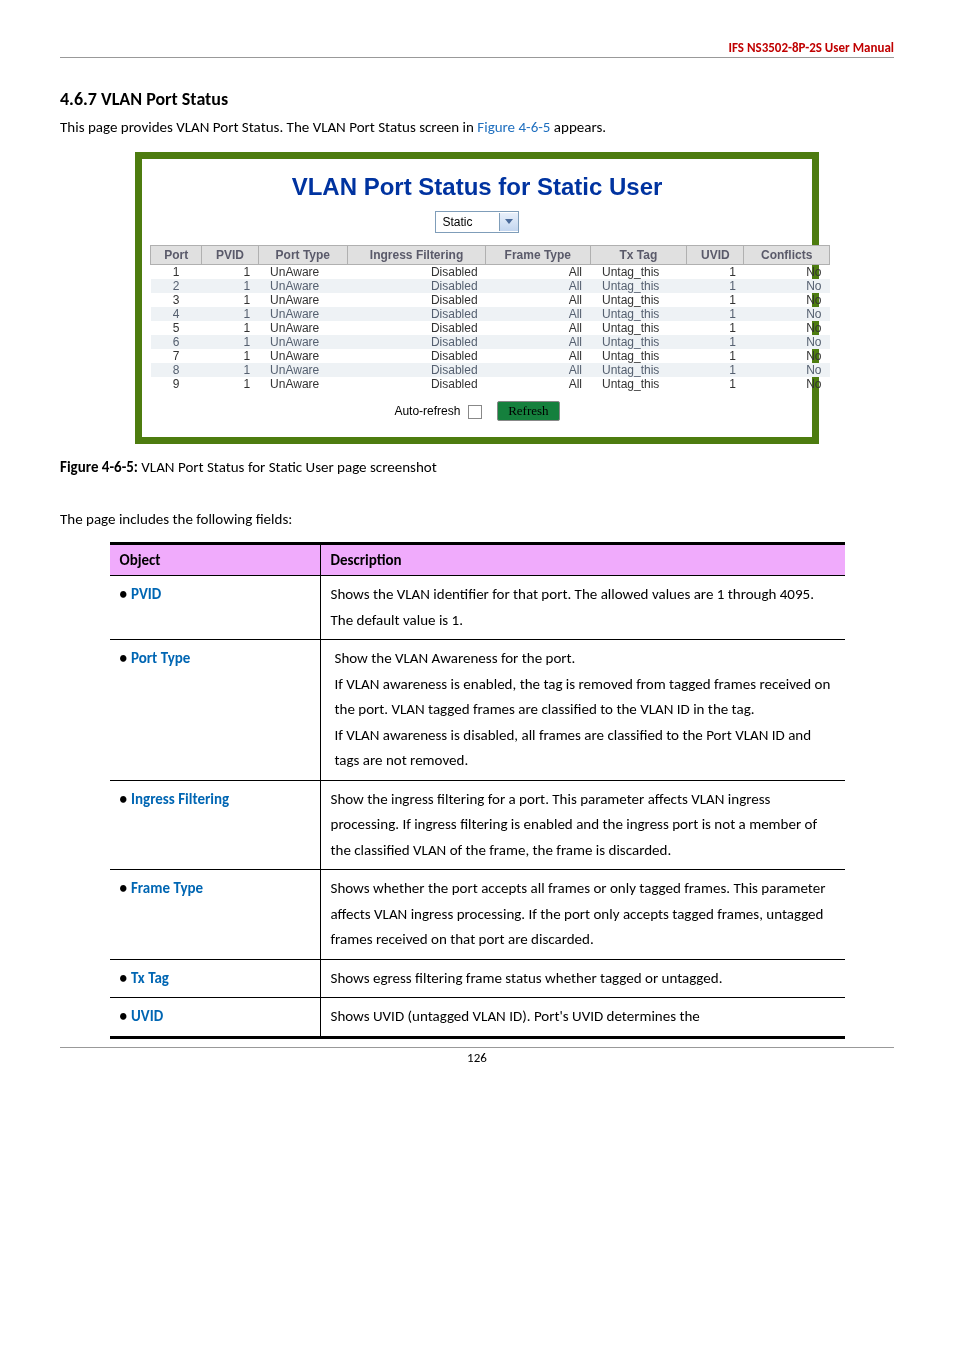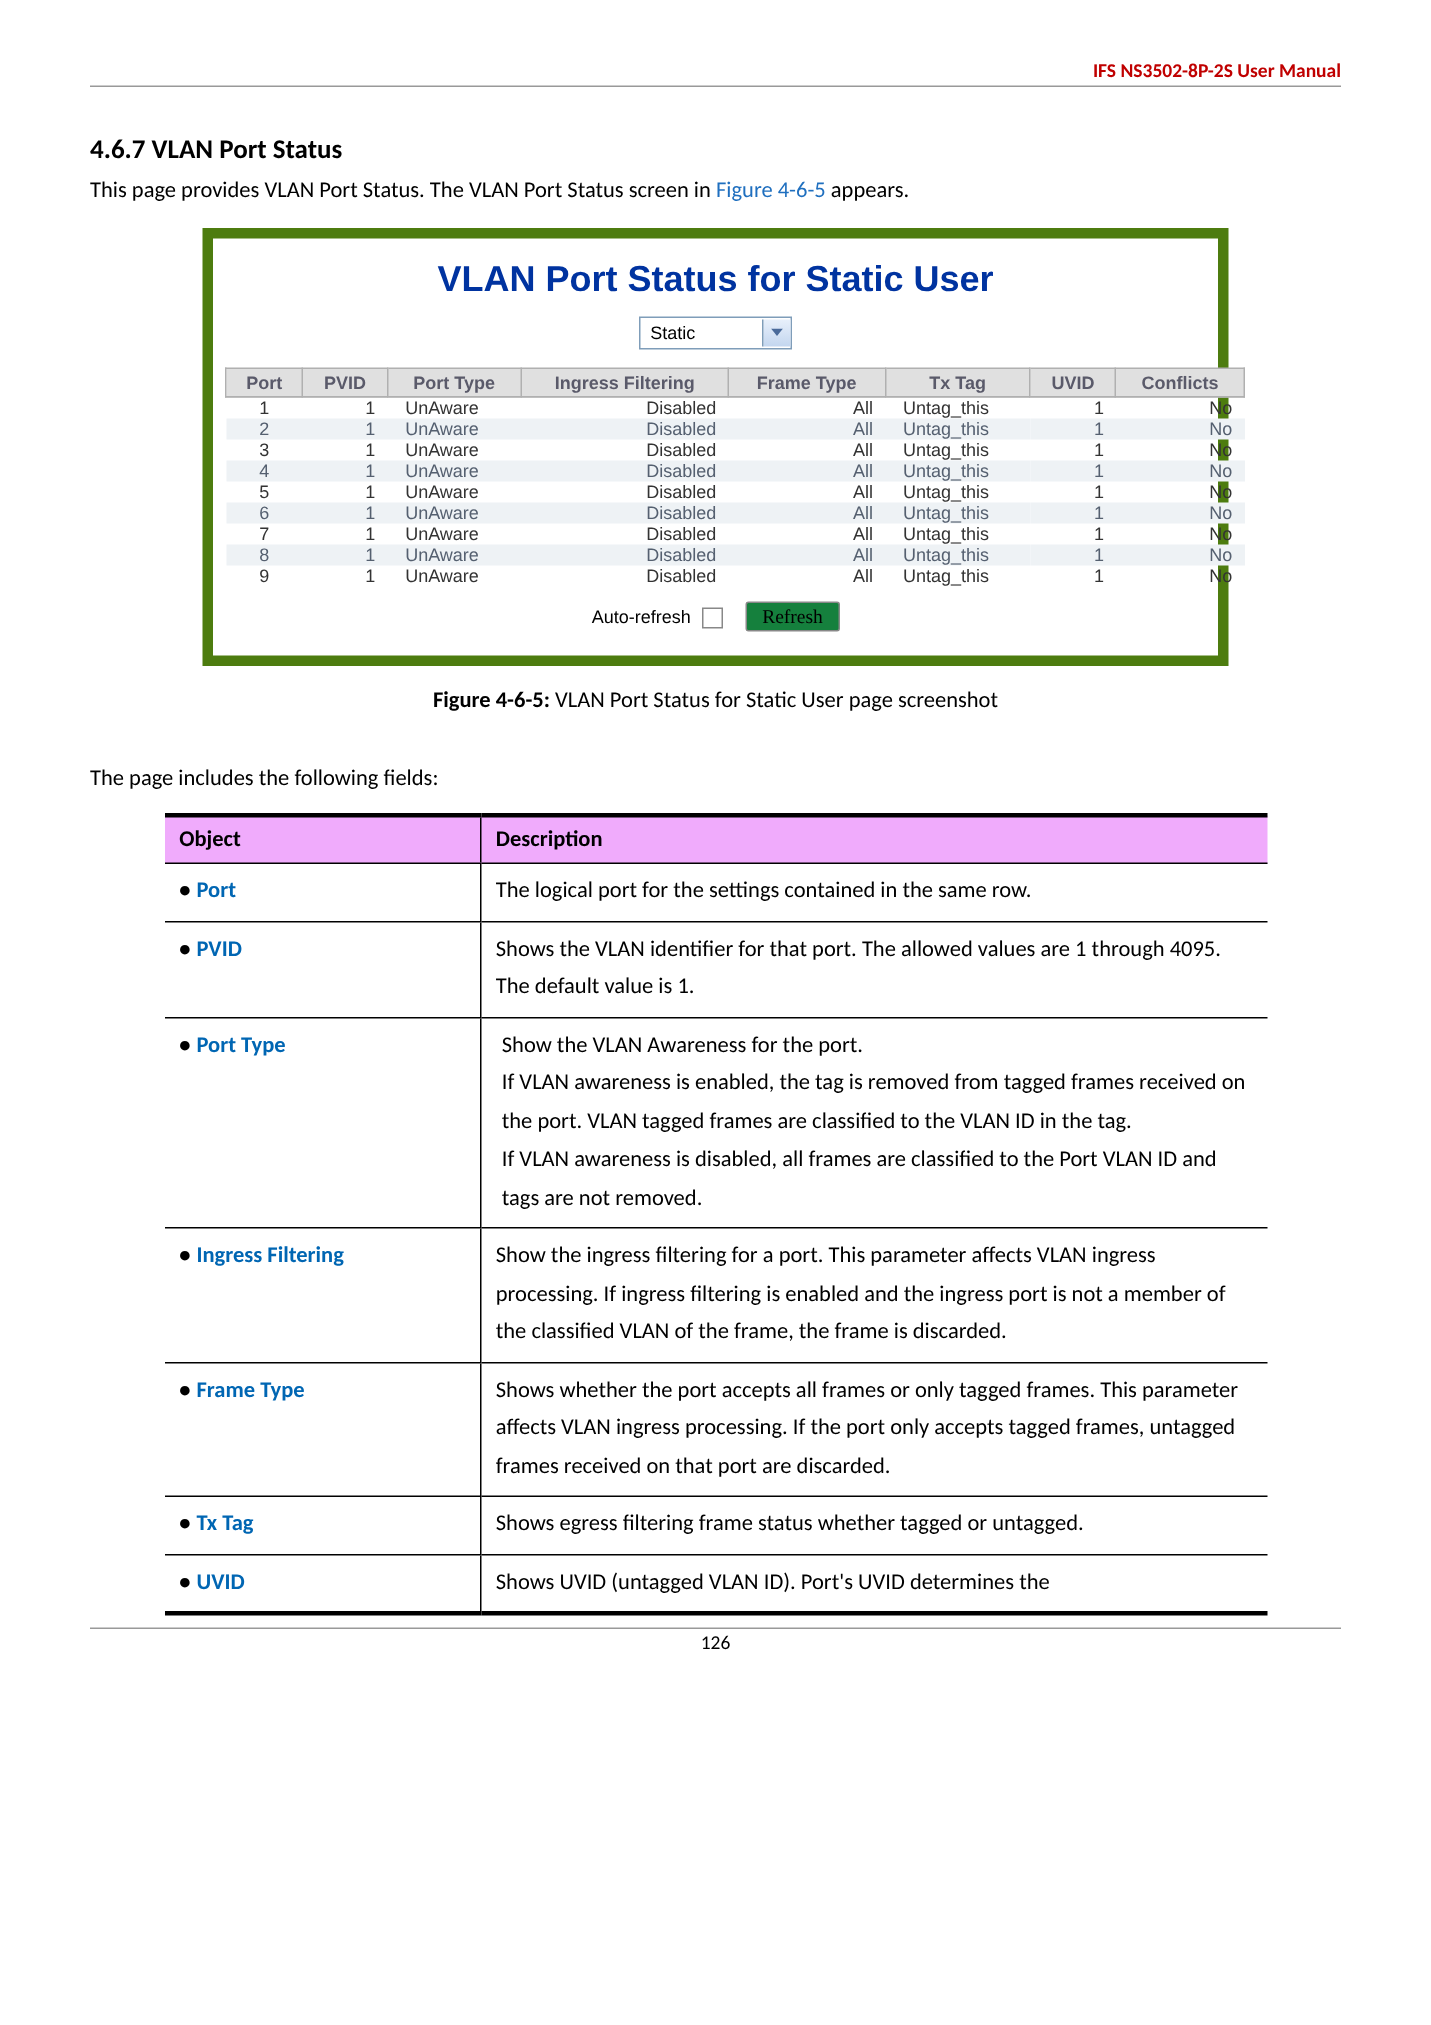--- a/index.html
+++ b/index.html
@@ -54,21 +54,21 @@
   .select-ctrl {
     display: inline-flex;
     align-items: center;
     border: 1px solid #7f9db9;
     background: #fff;
     font-family: Tahoma, Arial, sans-serif;
     font-size: 12px;
     height: 20px;
   }
   .select-ctrl .sel-text {
-    padding: 0 44px 0 6px;
+    padding: 0 26px 0 6px;
   }
   .select-ctrl .sel-btn {
     width: 18px;
     height: 18px;
     background: linear-gradient(#e8f0fb,#c3d6ef);
     border-left: 1px solid #7f9db9;
     display: flex;
     align-items: center;
     justify-content: center;
   }
@@ -115,21 +115,21 @@
     border: 1px solid #888;
     background: #15803d;
     padding: 1px 10px;
     font-family: "Times New Roman", serif;
     font-size: 13px;
     margin-left: 12px;
     border-radius: 2px;
   }
 
   .caption {
-    text-align: center;
+    text-align: left;
     font-size: 15px;
     margin: 14px 0 34px 0;
   }
 
   .fields-intro {
     font-size: 15px;
     margin-bottom: 14px;
   }
 
   table.fields {
@@ -315,24 +315,20 @@
 
 <table class="fields">
   <thead>
     <tr>
       <th style="width:190px">Object</th>
       <th>Description</th>
     </tr>
   </thead>
   <tbody id="fields-body">
       <tr>
-        <td><span class="bullet">•</span><span class="obj-label">Port</span></td>
-        <td style="white-space: pre-line;">The logical port for the settings contained in the same row.</td>
-      </tr>
-      <tr>
         <td><span class="bullet">•</span><span class="obj-label">PVID</span></td>
         <td style="white-space: pre-line;">Shows the VLAN identifier for that port. The allowed values are 1 through 4095. The default value is 1.</td>
       </tr>
       <tr>
         <td><span class="bullet">•</span><span class="obj-label">Port Type</span></td>
         <td style="white-space: pre-line; padding-left: 14px;">Show the VLAN Awareness for the port.
 If VLAN awareness is enabled, the tag is removed from tagged frames received on the port. VLAN tagged frames are classified to the VLAN ID in the tag.
 If VLAN awareness is disabled, all frames are classified to the Port VLAN ID and tags are not removed.</td>
       </tr>
       <tr>

